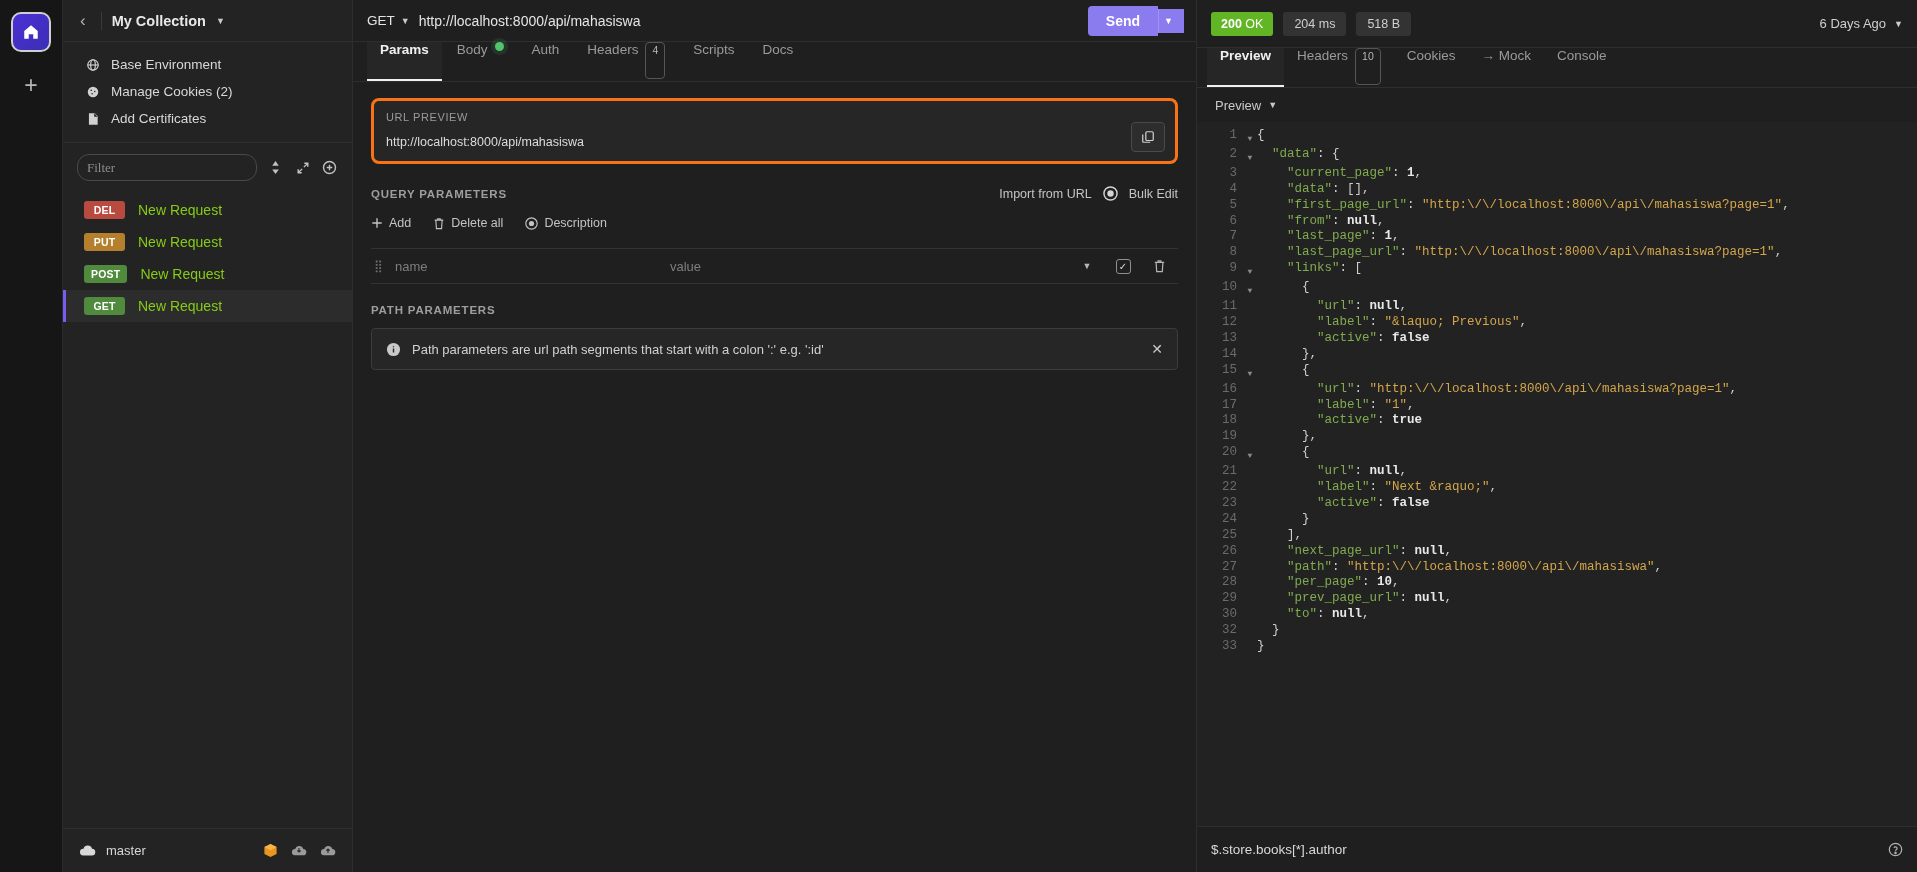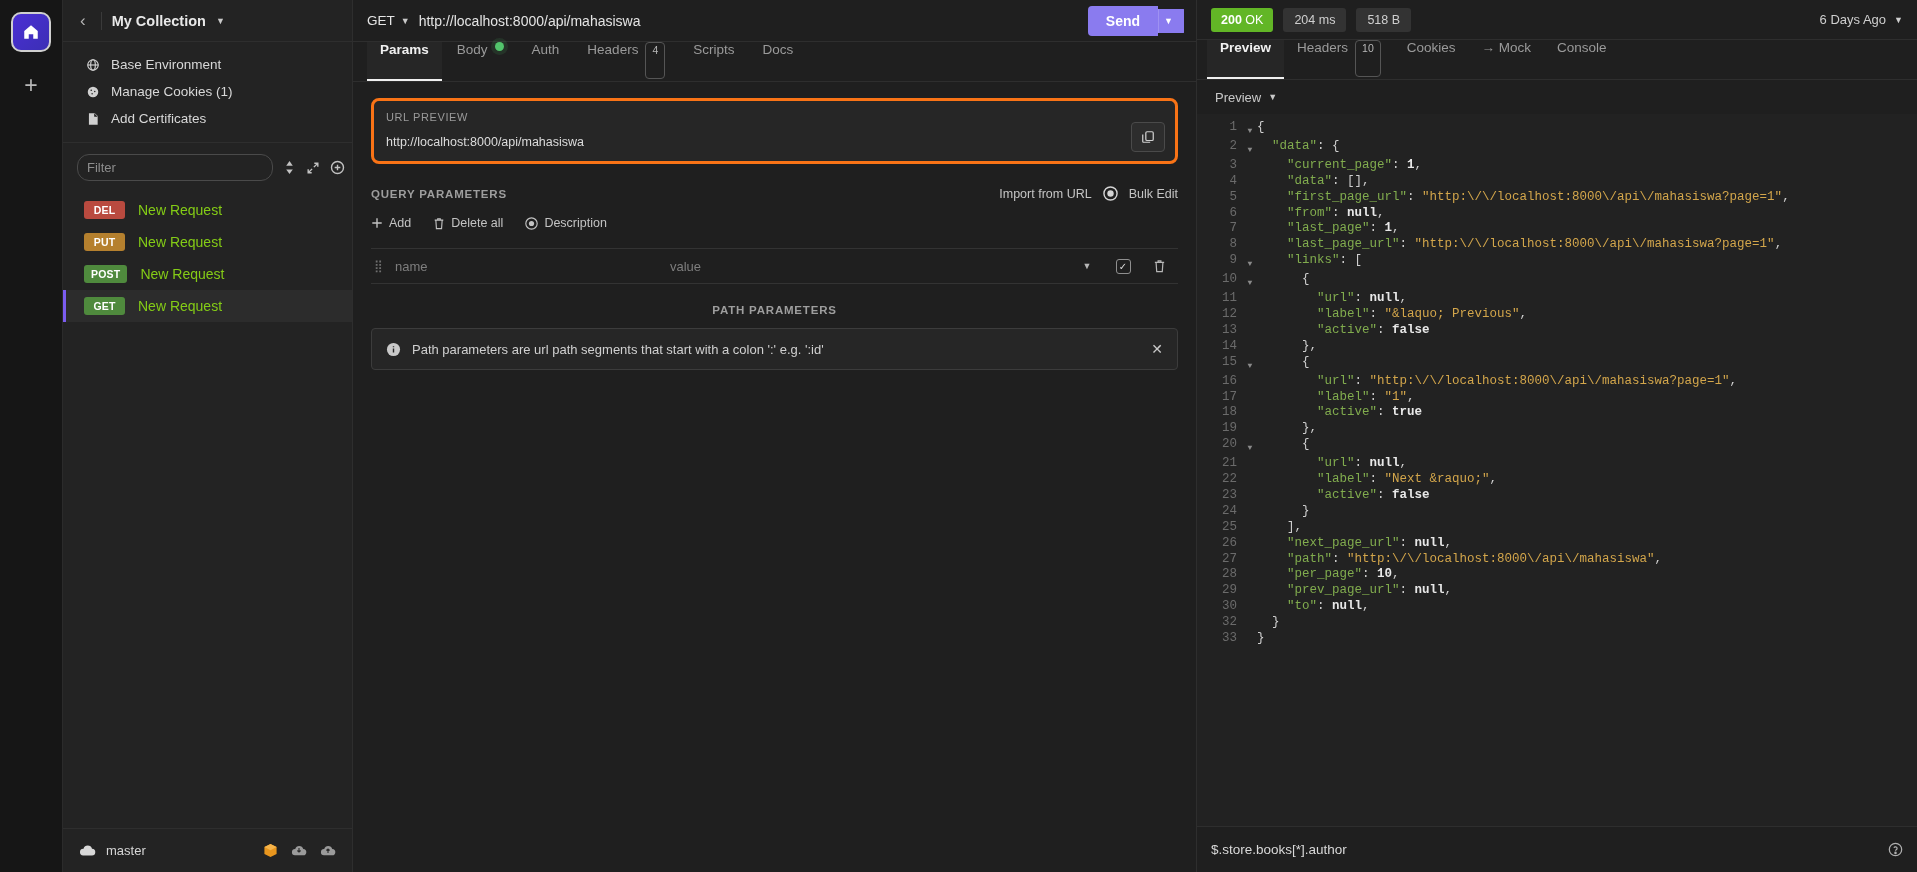--- a/index.html
+++ b/index.html
@@ -51,21 +51,21 @@
     display:flex; align-items:center; gap:11px; padding: 6px 22px;
     font-size: 13.5px; color: #d8d8d8; cursor: pointer;
   }
   .sb-link .ic { width:15px; display:flex; justify-content:center; }
 
   .filter-row { display:flex; align-items:center; gap: 10px; padding: 11px 14px 9px 14px; }
   .filter-input {
     flex: 1; height: 27px; background: transparent;
     border: 1px solid #4a4a4a; border-radius: 12px;
     color: #d6d6d6; font-size: 13px; padding: 0 9px;
-    font-family: Liberation Sans, sans-serif;
+    font-family: Liberation Serif, serif;
   }
   .filter-input::placeholder { color: #8d8d8d; }
   .icon-btn { color:#c2c2c2; cursor:pointer; display:flex; align-items:center; justify-content:center; width:20px;}
 
   .req-list { flex: 1; overflow-y: auto; padding-top: 4px; }
   .req-item {
     display:flex; align-items:center; gap: 13px;
     padding: 7px 14px 7px 18px; cursor: pointer;
     border-left: 3px solid transparent;
   }
@@ -131,30 +131,30 @@
   .kv-row {
     display:flex; align-items:center; border-top:1px solid #333; border-bottom:1px solid #333;
     height: 36px; gap: 10px; padding-right: 6px;
   }
   .grip { color:#6e6e6e; font-size:12px; letter-spacing:-1px; width:14px; text-align:center; cursor:grab;}
   .kv-name { flex: 0 0 265px; font-size:13px; color:#7e7e7e; }
   .kv-value { flex:1; font-size:13px; color:#7e7e7e; }
   .kv-ic { width:26px; display:flex; align-items:center; justify-content:center; color:#b6b6b6; cursor:pointer; }
   .chk { width:15px;height:15px;border:1px solid #8f8f8f;border-radius:3px;display:flex;align-items:center;justify-content:center;font-size:10px;color:#ddd;}
 
-  .pp-title { font-size:11.5px; letter-spacing:.8px; color:#9e9e9e; font-weight:bold; margin: 20px 0 12px 0; text-align: center; }
+  .pp-title { font-size:11.5px; letter-spacing:.8px; color:#9e9e9e; font-weight:bold; margin: 20px 0 12px 0; }
   .pp-note {
     border:1px solid #3c3c3c; border-radius:4px; background:#262626;
     display:flex; align-items:center; gap:11px; padding: 12px 14px; font-size:13px; color:#d0d0d0;
   }
   .pp-close { margin-left:auto; color:#c9c9c9; cursor:pointer; font-size:14px; }
 
   
   .res-pane { width: 720px; flex: 0 0 720px; display:flex; flex-direction:column; background:#1f1f1f; }
-  .res-status { height: 40px; display:flex; align-items:center; gap: 10px; padding: 0 14px; border-bottom:1px solid #2e2e2e; }
+  .res-status { height: 48px; display:flex; align-items:center; gap: 10px; padding: 0 14px; border-bottom:1px solid #2e2e2e; }
   .status-ok { background:#62b626; color:#fff; font-size:12.5px; padding: 5px 10px; border-radius:3px; }
   .status-ok b { font-weight:bold; }
   .chip { background:#333; color:#cfcfcf; font-size:12.5px; padding:5px 11px; border-radius:3px; }
   .time-ago { margin-left:auto; display:flex; align-items:center; gap:8px; font-size:13px; color:#cfcfcf; cursor:pointer; }
 
   .res-tabs { height:40px; display:flex; align-items:stretch; border-bottom:1px solid #2e2e2e; padding-left: 10px; }
   .res-sub { height: 34px; display:flex; align-items:center; gap:7px; padding: 0 18px; font-size:13px; color:#c9c9c9; cursor:pointer; }
 
   .json-wrap { flex:1; overflow:auto; background:#222222; font-family:"Liberation Mono", monospace; font-size:12.5px; padding: 6px 0 10px 0;}
   .jline { display:flex; align-items:flex-start; line-height: 15.9px; white-space: pre; }
@@ -210,21 +210,21 @@
       </div>
       <div class="sb-link">
         <span class="ic">
           <svg width="14" height="14" viewBox="0 0 24 24" fill="#d0d0d0">
               <circle cx="12" cy="12" r="9"></circle>
               <circle cx="9" cy="9" r="1.4" fill="#232323"></circle>
               <circle cx="15" cy="11" r="1.3" fill="#232323"></circle>
               <circle cx="10.5" cy="15" r="1.3" fill="#232323"></circle>
             </svg>
         </span>
-        <span>Manage Cookies (1)</span>
+        <span>Manage Cookies (2)</span>
       </div>
       <div class="sb-link">
         <span class="ic">
           <svg width="14" height="14" viewBox="0 0 24 24" fill="#d0d0d0">
               <path d="M5 2h10l5 5v15H5z"></path>
               <path d="M14 2v6h6" fill="#232323"></path>
             </svg>
         </span>
         <span>Add Certificates</span>
       </div>

